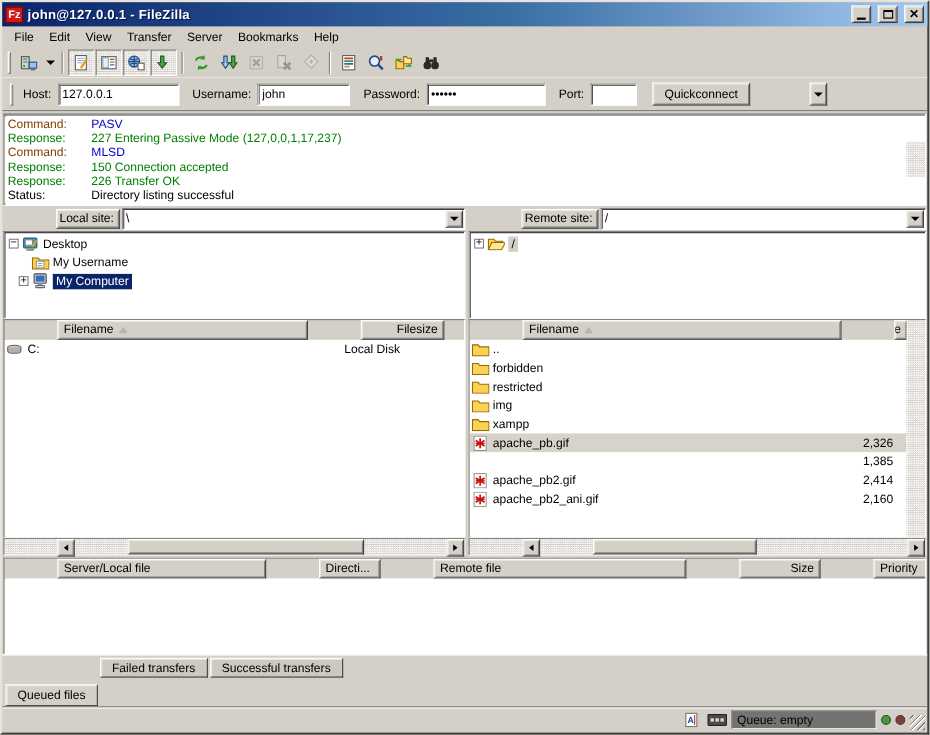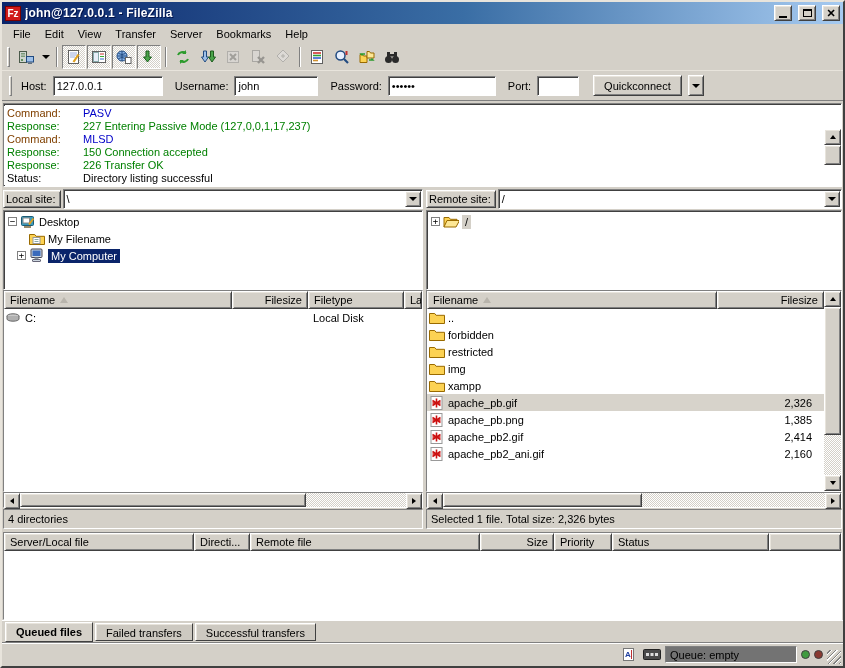--- a/index.html
+++ b/index.html
@@ -14,21 +14,21 @@
   .window {
     width: 845px; height: 668px;
     display: flex; flex-direction: column;
     background: #d4d0c8;
     border: 2px solid;
     border-color: #e8e4dc #404040 #404040 #e8e4dc;
   }
   
   .sunken { border:1px solid; border-color:#808080 #fff #fff #808080; box-shadow: inset 1px 1px 0 #404040; background:#fff; }
   .sunken-flat { border:1px solid; border-color:#808080 #fff #fff #808080; }
-  .raised { border:1px solid; border-color:#fff #404040 #404040 #fff; box-shadow: inset 1px 1px 0 #e8e4dc, inset -1px -1px 0 #808080; background:#d4d0c8; }
+  .raised { border:1px solid; border-color:#fff #404040 #404040 #fff; box-shadow: inset 1px 1px 0 #e8e4dc, inset -1px -1px 0 #808080; background:#d4d0c8;margin-left:48px; }
   
   .titlebar {
     height:22px; flex:0 0 22px;
     background: linear-gradient(to right,#0a246a,#3a6ea5 55%,#a6caf0);
     display:flex; align-items:center; padding:0 3px; gap:4px;
   }
   .fz-logo { width:16px; height:15px; background:#d01a1a; color:#fff; font-weight:bold; font-size:10px;
     display:flex; align-items:center; justify-content:center; border:1px solid #7a0000; }
   .title-text { color:#fff; font-weight:bold; font-size:12px; flex:1; letter-spacing:.2px;
     text-shadow:1px 1px 0 #00124a; white-space:nowrap; overflow:hidden;}
@@ -122,21 +122,21 @@
   
   .queuewrap { flex:0 0 88px; margin:2px 1px 0 1px; display:flex; flex-direction:column; overflow:hidden; }
   .qhead { display:flex; flex:0 0 18px; background:#d4d0c8; }
   .qbody { flex:1; background:#fff; }
   .qc1{flex:0 0 190px}.qc2{flex:0 0 56px}.qc3{flex:0 0 230px}.qc4{flex:0 0 74px}.qc5{flex:0 0 58px}.qc6{flex:0 0 157px}.qc7{flex:1}
   
   .tabsbar { flex:0 0 22px; display:flex; align-items:flex-start; padding:1px 0 0 3px; gap:2px;
     border-top:1px solid #fff; }
   .tab { padding:3px 10px 2px 10px; border:1px solid; border-color:#fff #404040 #404040 #fff;
     box-shadow: inset 1px 1px 0 #e8e4dc; background:#d4d0c8; height:19px; white-space:nowrap;}
-  .tab.active { font-weight:bold; height:20px; }
+  .tab.active { font-weight:normal; height:20px;margin-top:25px; }
   .tab.inactive { margin-top:1px; height:18px; background:#cdc9c1; }
   
   .bottombar { flex:0 0 24px; display:flex; align-items:center; justify-content:flex-end; gap:4px;
     border-top:1px solid #808080; box-shadow: inset 0 1px 0 #fff; padding:2px 2px 2px 4px; }
   .sb-icon { width:19px; height:16px; display:flex; align-items:center; justify-content:center; }
   .queue-pane { width:132px; height:17px; display:flex; align-items:center; padding:1px 4px; background:#737373; }
   .led { width:9px; height:9px; border-radius:50%; border:1px solid #404040; }
   .led-green { background:#3f9b3f; }
   .led-red { background:#8a3a32; }
   .grip { width:14px; height:14px; align-self:flex-end;
@@ -379,21 +379,21 @@
         <div class="trow">
           <span class="indent"></span>
           <span class="icon16">
             <svg width="16" height="14">
                 <path d="M.5 12.5 V2.5 h5.2 l1.4 1.8 h8.4 v8.2 z" fill="#fcd253" stroke="#996a00"></path>
                 <rect x="4" y="5.5" width="7" height="6" fill="#fff" stroke="#999"></rect>
                 <line x1="5.5" y1="7.5" x2="9.5" y2="7.5" stroke="#8aa"></line>
                 <line x1="5.5" y1="9.5" x2="9.5" y2="9.5" stroke="#8aa"></line>
               </svg>
           </span>
-          <span>My Filename</span>
+          <span>My Username</span>
         </div>
         <div class="trow">
           <span class="indent-sm"></span>
           <span class="expander">+</span>
           <span class="icon16">
             <svg width="16" height="15">
                 <rect x="2" y="1" width="11" height="8.5" rx="1" fill="#cdd6e0" stroke="#445"></rect>
                 <rect x="3.5" y="2.5" width="8" height="5.5" fill="#3a6abc"></rect>
                 <rect x="5.5" y="9.5" width="4" height="2" fill="#8894a0"></rect>
                 <rect x="3.5" y="11.5" width="8" height="2" rx=".5" fill="#cdd6e0" stroke="#667"></rect>
@@ -550,34 +550,20 @@
                           <line x1="10.5" y1="4.5" x2="2.5" y2="9.5"></line>
                           <line x1="2.5" y1="7" x2="10.5" y2="7"></line>
                         </g>
                       </svg>
                     </span>
                     <span>apache_pb.gif</span>
                   </span>
                   <span class="size r-size">2,326</span>
                 </div>
               <div class="lrow">
-                  <span class="name r-name">
-                    <span class="icon16">
-                      <svg width="14" height="14">
-                        <rect x="1" y="0.5" width="11" height="13" fill="#fff" stroke="#999"></rect>
-                        <g stroke="#cc1111" stroke-width="1.6">
-                          <line x1="6.5" y1="2.5" x2="6.5" y2="11.5"></line>
-                          <line x1="2.5" y1="4.5" x2="10.5" y2="9.5"></line>
-                          <line x1="10.5" y1="4.5" x2="2.5" y2="9.5"></line>
-                          <line x1="2.5" y1="7" x2="10.5" y2="7"></line>
-                        </g>
-                      </svg>
-                    </span>
-                    <span>apache_pb.png</span>
-                  </span>
                   <span class="size r-size">1,385</span>
                 </div>
               <div class="lrow">
                   <span class="name r-name">
                     <span class="icon16">
                       <svg width="14" height="14">
                         <rect x="1" y="0.5" width="11" height="13" fill="#fff" stroke="#999"></rect>
                         <g stroke="#cc1111" stroke-width="1.6">
                           <line x1="6.5" y1="2.5" x2="6.5" y2="11.5"></line>
                           <line x1="2.5" y1="4.5" x2="10.5" y2="9.5"></line>
@@ -629,24 +615,20 @@
         <div class="sb-track">
             <div class="sb-thumb raised" style="top:0;bottom:0;left:0;width:52%"></div>
           </div>
         <div class="sb-btn raised">
             <div class="tri-rt"></div>
           </div>
       </div>
     </div>
   </div>
 
-  <div class="pstatus-row">
-    <div class="pstatus pstatus-left sunken-flat">4 directories</div>
-    <div class="pstatus pstatus-right sunken-flat">Selected 1 file. Total size: 2,326 bytes</div>
-  </div>
 
   <div class="queuewrap sunken">
     <div class="qhead">
       <div class="hcell raised qc1">
           <span>Server/Local file</span>
         </div>
       <div class="hcell raised qc2">
           <span>Directi...</span>
         </div>
       <div class="hcell raised qc3">

